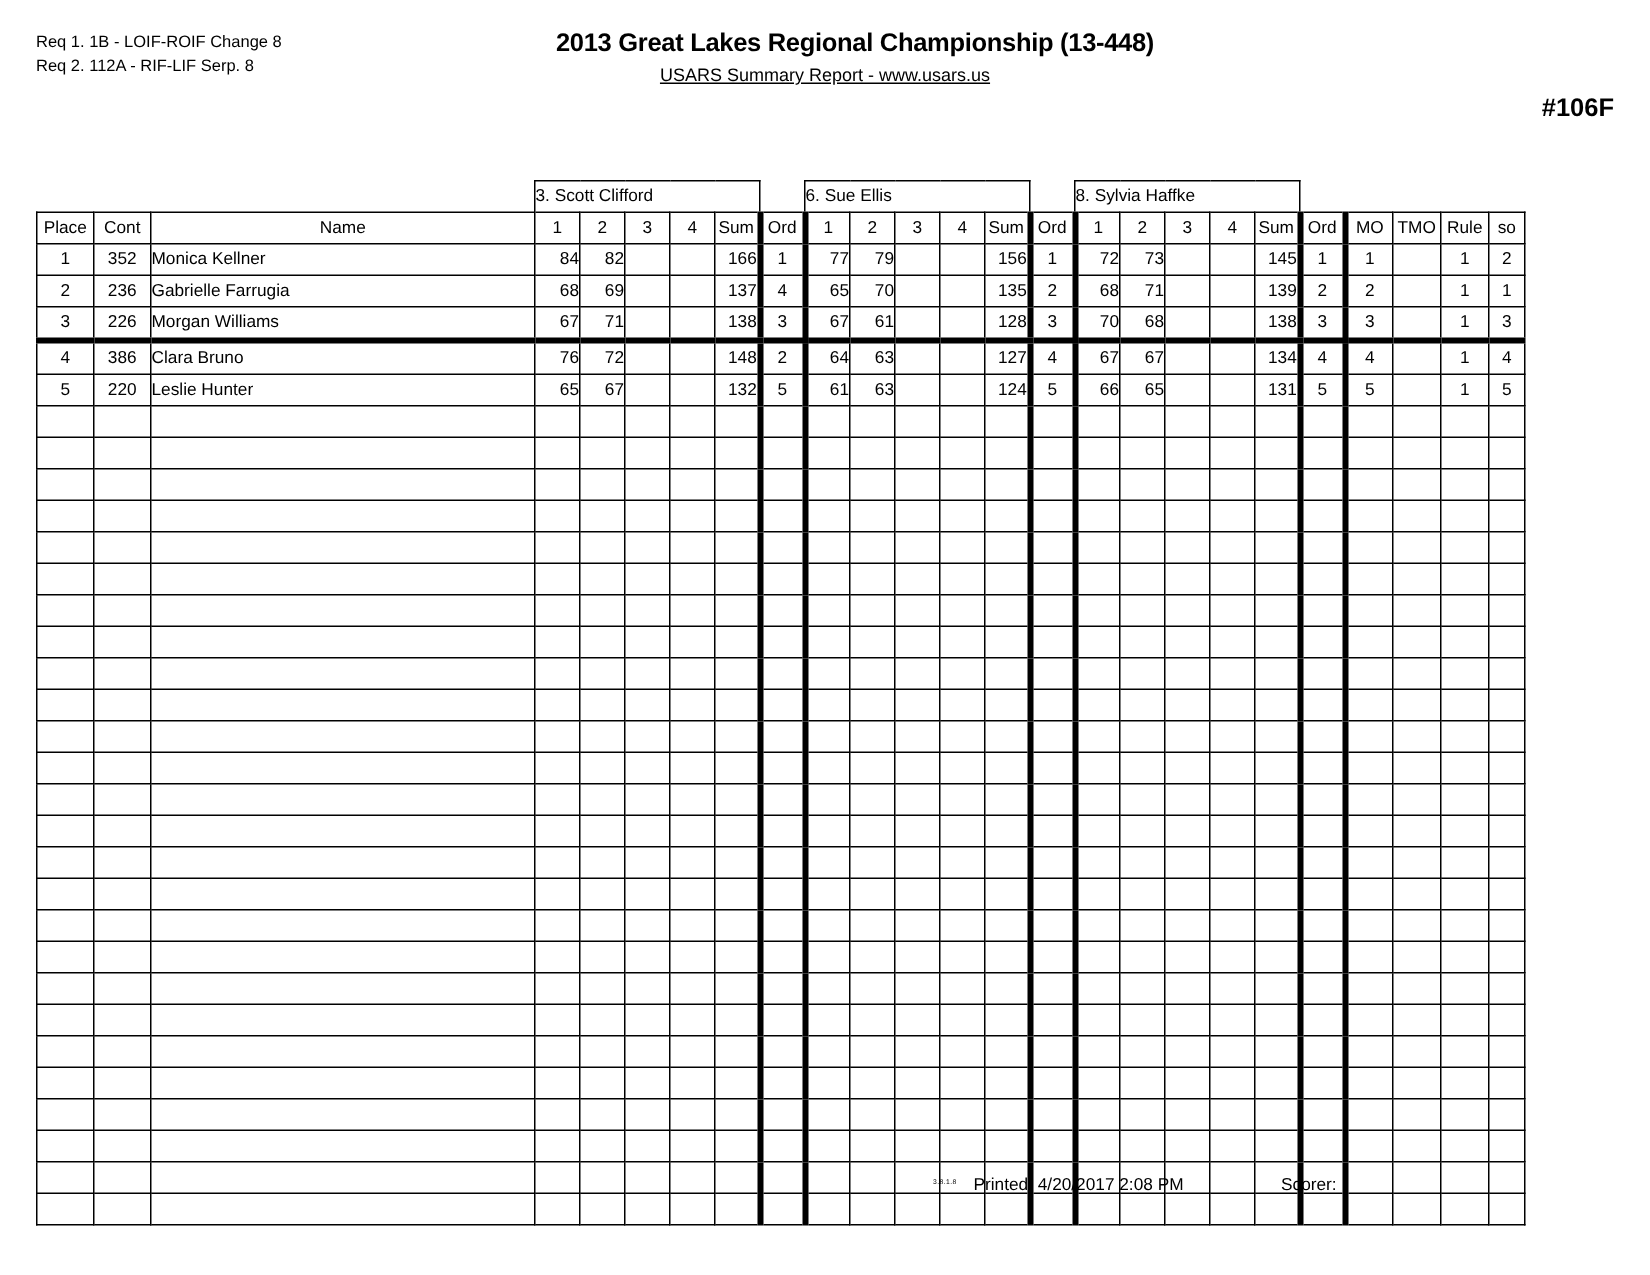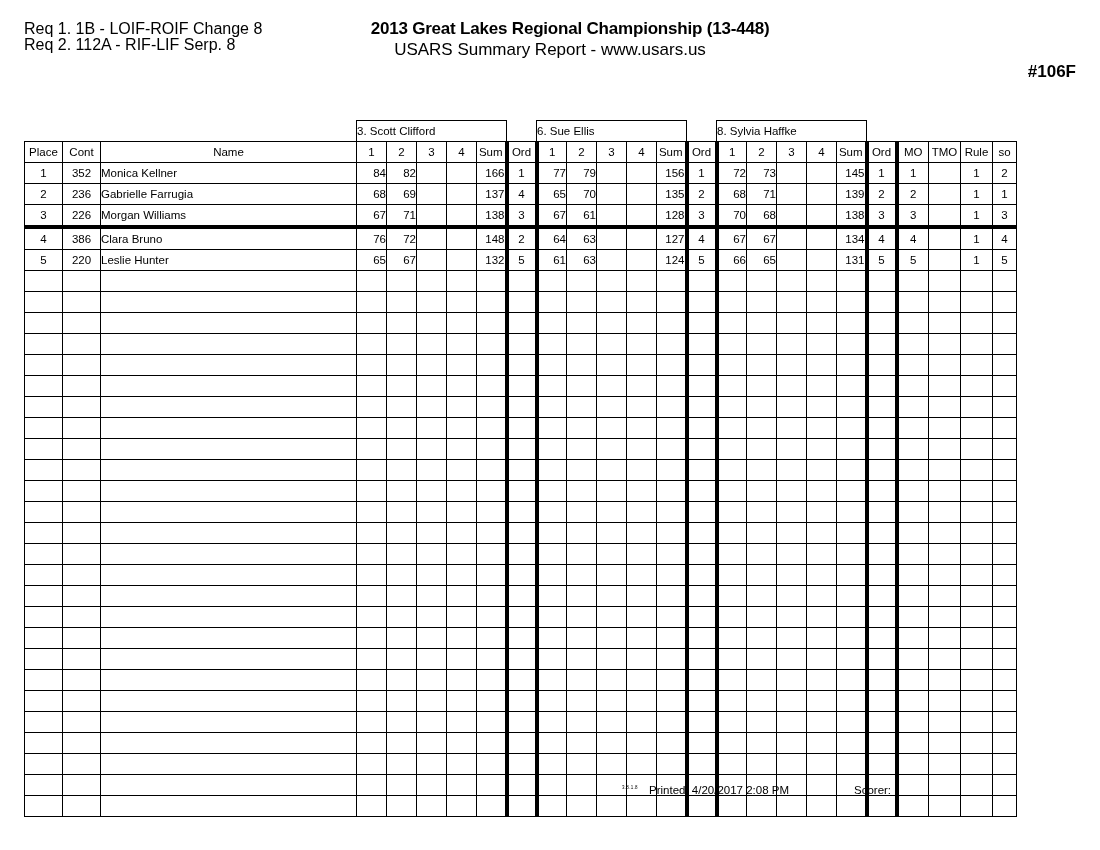--- a/index.html
+++ b/index.html
@@ -14,21 +14,21 @@
     color: #000000;
     position: relative;
     overflow: hidden;
   }
 
   
   #req-block {
     position: absolute;
     left: 24px;
     top: 21px;
-    font-size: 16px;
+    font-size: 11px;
     line-height: 15.5px;
     white-space: nowrap;
   }
 
   
   #title-block {
     position: absolute;
     left: 0;
     top: 18px;
     width: 1100px;
@@ -46,22 +46,23 @@
     line-height: 19px;
     letter-spacing: -0.1px;
   }
   #doc-event {
     font-size: 17px;
     font-weight: bold;
     line-height: 25px;
     letter-spacing: -0.2px;
   }
   #doc-report {
-    font-size: 17px;
+    font-size: 12px;
     line-height: 22px;
+    text-decoration: underline;
   }
 
   #doc-code {
     position: absolute;
     right: 24px;
     top: 21px;
     font-size: 17px;
     font-weight: bold;
     margin-top: 41px;
   }

